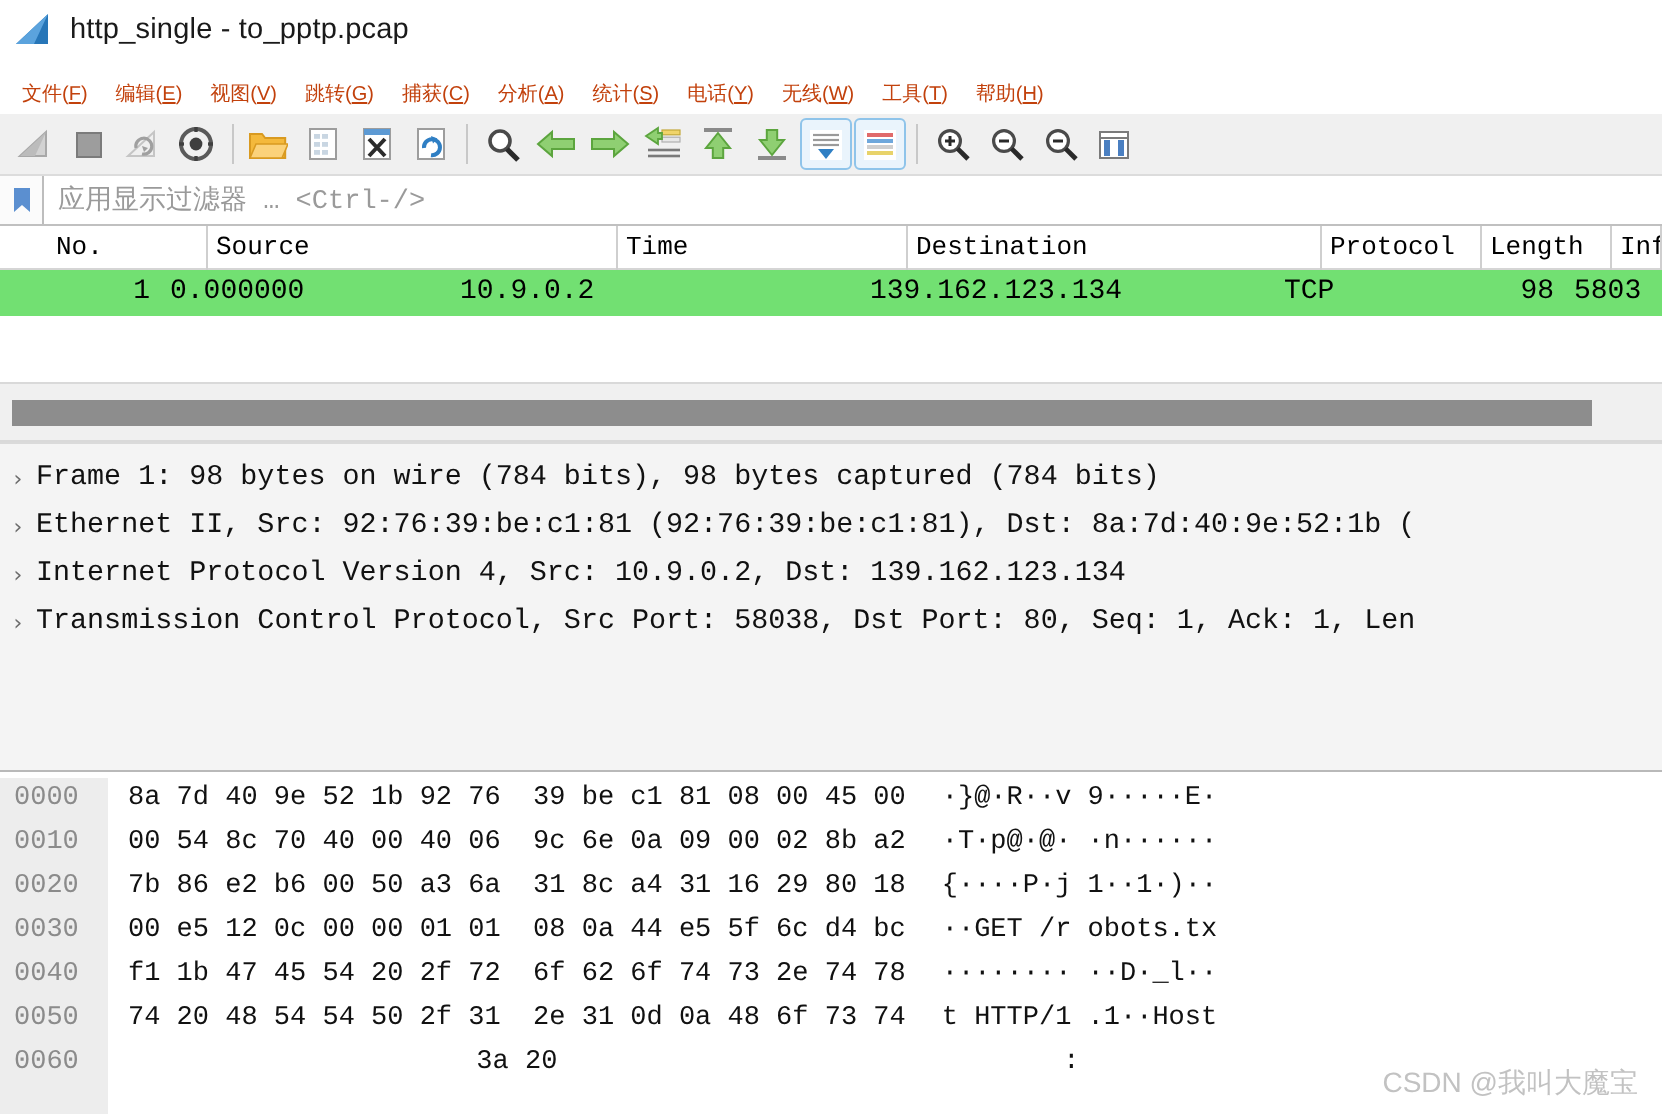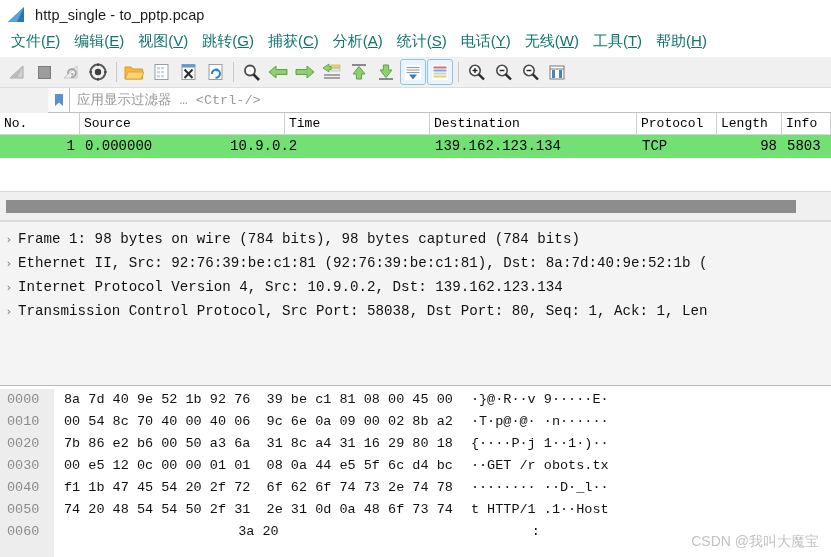--- a/index.html
+++ b/index.html
@@ -21,23 +21,23 @@
     border-bottom: 1px solid #ffffff;
     text-align: center;
   }
   .title-logo { width: 22px; height: 20px; flex: 0 0 22px; margin-right: 7px; display: block; }
   .title-text { font-size: 14.5px; color: #1a1a1a; letter-spacing: .1px; }
 
   
   .menubar {
     height: 27px; flex: 0 0 27px;
     background: #ffffff;
-    display: flex; align-items: flex-start;
+    display: flex; align-items: flex-end;
     padding-left: 4px;
-    font-size: 15px; color: #0f766e;
+    font-size: 10px; color: #c2410c;
   }
   .menu-item { padding: 2px 7px 3px 7px; cursor: default; white-space: nowrap; }
   .menu-item .mn { text-decoration: underline; }
 
   
   .toolbar {
     height: 31px; flex: 0 0 31px;
     background: #f0f0f0;
     display: flex; align-items: center;
     padding: 0 4px;
@@ -51,21 +51,20 @@
   }
   .tb-btn.framed { border: 1px solid #8fc4ea; background: #eaf4fc; border-radius: 3px; }
   .tb-sep { width: 1px; height: 20px; background: #c8c8c8; margin: 0 4px; flex: 0 0 1px; }
 
   
   .filterbar {
     height: 25px; flex: 0 0 25px;
     background: #ffffff;
     display: flex; align-items: stretch;
     border-bottom: 1px solid #c0c0c0;
-    margin-left: 48px;
   }
   .filter-icon {
     width: 22px; flex: 0 0 22px;
     display: flex; align-items: center; justify-content: center;
     border-right: 1px solid #bdbdbd;
     background: #fbfbfb;
   }
   .filter-input {
     flex: 1 1 auto;
     display: flex; align-items: center;
@@ -78,21 +77,21 @@
   }
 
   
   .packet-list { flex: 0 0 78px; display: flex; flex-direction: column; background:#fff; }
   .pl-header {
     height: 22px; flex: 0 0 22px;
     display: flex; align-items: center;
     background: #ffffff;
     border-bottom: 1px solid #d5d5d5;
     font-family: "Liberation Mono", monospace;
-    font-size: 13px; color: #000;
+    font-size: 13px; color: #000; padding-left: 24px;
   }
   .pl-header .col { padding-left: 4px; border-right: 1px solid #cfcfcf; height: 22px; line-height: 22px; overflow: hidden; white-space: nowrap; }
   .pl-row {
     height: 23px; flex: 0 0 23px;
     display: flex; align-items: center;
     background: #72e072;
     font-family: "Liberation Mono", monospace;
     font-size: 14px; color: #000;
   }
   .pl-row .cell { height: 23px; line-height: 23px; overflow: hidden; white-space: nowrap; padding: 0 5px; }

